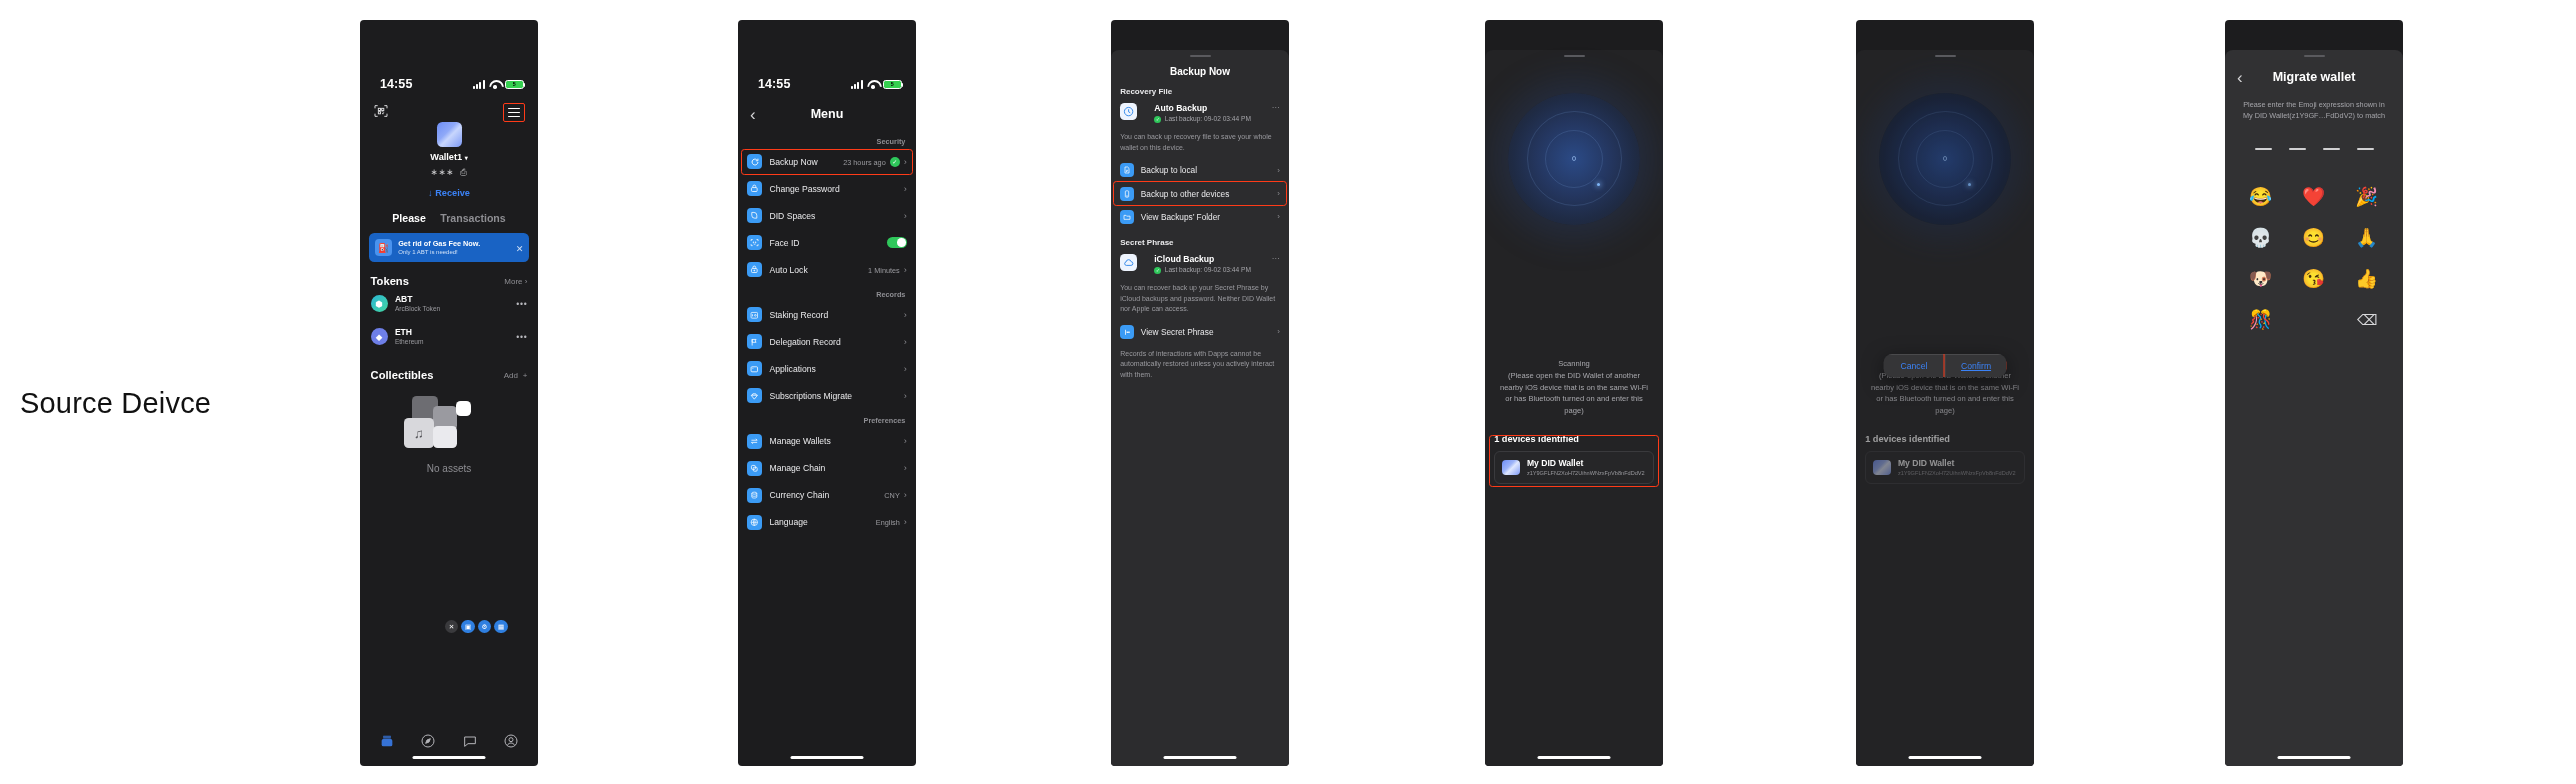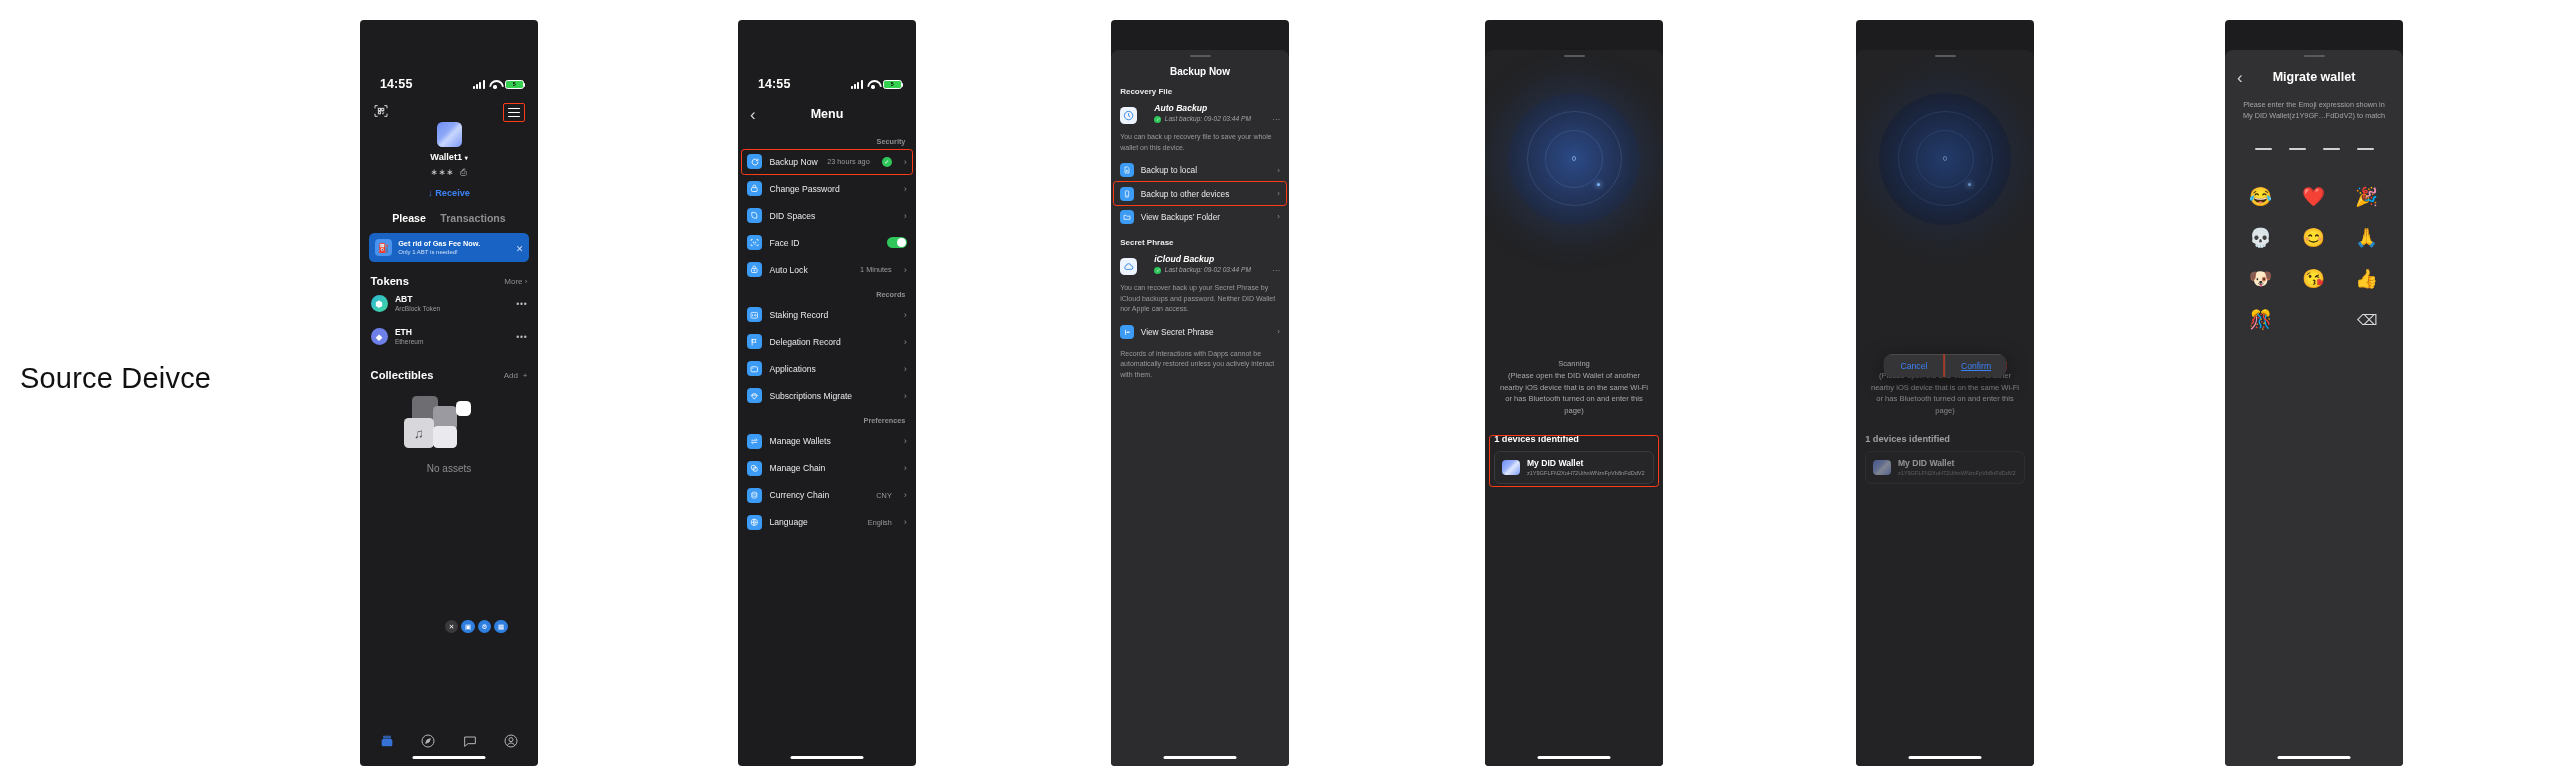--- a/index.html
+++ b/index.html
@@ -8,21 +8,21 @@
     background: #ffffff;
     font-family: "Liberation Sans", sans-serif;
     overflow: hidden;
     position: relative;
   }
   .stage { position: relative; width: 2576px; height: 784px; }
 
   
   .caption {
     position: absolute;
-    left: 20px; top: 362px;
+    left: 20px; top: 387px;
     font-size: 29px;
     color: #111;
     letter-spacing: 0.2px;
     white-space: nowrap;
   }
 
   
   .phone {
     position: absolute;
     top: 20px;
@@ -144,38 +144,38 @@
     position:absolute;bottom:6.6px;left:50%;transform:translateX(-50%);
     width:73px;height:3.3px;border-radius:2px;background:#fff;
   }
 
   
   .grouphdr{font-size:7.3px;color:#8e8e93;font-weight:bold;padding:6.6px 10.6px 2.6px 10.6px;text-align:right;}
   .mrow{display:flex;align-items:center;gap:7.3px;padding:6px 9.2px;position:relative;}
   .mico{width:15px;height:15px;border-radius:4px;background:#3b9bf5;flex:0 0 auto;
         display:flex;align-items:center;justify-content:center;}
   .mlbl{font-size:8.6px;color:#eaeaec;}
-  .mright{margin-left:auto;display:flex;align-items:center;gap:12px;}
+  .mright{margin-left:auto;display:flex;align-items:flex-end;gap:4px;}
   .mval{font-size:7.3px;color:#9a9a9f;}
   .chev{color:#8b8b90;font-size:9.2px;font-weight:300;}
   .ok-badge{width:10px;height:10px;border-radius:50%;background:#2fc75b;
             display:flex;align-items:center;justify-content:center;font-size:6px;color:#fff;}
   .toggle{width:20px;height:11.2px;border-radius:6.6px;background:#2fc75b;position:relative;}
   .toggle::after{content:"";position:absolute;right:1.3px;top:1.3px;width:8.6px;height:8.6px;border-radius:50%;background:#fff;}
   .hl-box{position:absolute;border:1.3px solid #ff3b18;border-radius:3.3px;pointer-events:none;}
 
   
   .sheet{
     position:absolute;left:0;right:0;top:30px;bottom:0;
     background:#2c2c2e;border-radius:8px 8px 0 0;
   }
   .grabber{width:21px;height:2.6px;border-radius:1.3px;background:#5a5a5e;margin:4.6px auto 0 auto;}
   .sheet-title{text-align:center;font-size:10px;font-weight:bold;margin-top:9.2px;color:#fff;}
   .ssec{font-size:8px;font-weight:bold;color:#eaeaec;padding:9.2px 9.2px 4px 9.2px;}
-  .brow{display:flex;align-items:flex-end;gap:17px;padding:3.3px 9.2px;font-style:italic;}
+  .brow{display:flex;align-items:flex-start;gap:17px;padding:3.3px 9.2px;}
   .bico-lt{width:17px;height:17px;border-radius:4.6px;background:#eef4fe;display:flex;align-items:center;justify-content:center;}
   .bico-bl{width:14px;height:14px;border-radius:4px;background:#3b9bf5;display:flex;align-items:center;justify-content:center;}
   .bnm{font-size:8.6px;font-weight:bold;color:#fff;line-height:1.3;}
   .bsub{display:flex;align-items:center;gap:3.3px;font-size:6.6px;color:#a5a5aa;line-height:1.3;margin-top:1.3px;}
   .bdesc{font-size:7px;color:#9a9a9f;line-height:1.5;padding:5.3px 9.2px;}
   .lrow{display:flex;align-items:center;gap:6.6px;padding:4.6px 9.2px;position:relative;}
   .llbl{font-size:8.3px;color:#eaeaec;}
   .ldots{margin-left:auto;color:#8b8b90;font-size:8px;}
 
   

